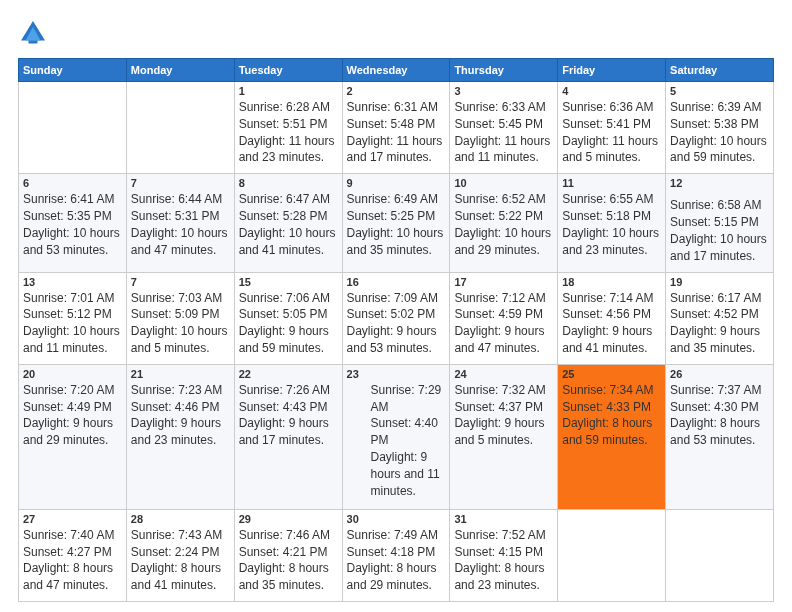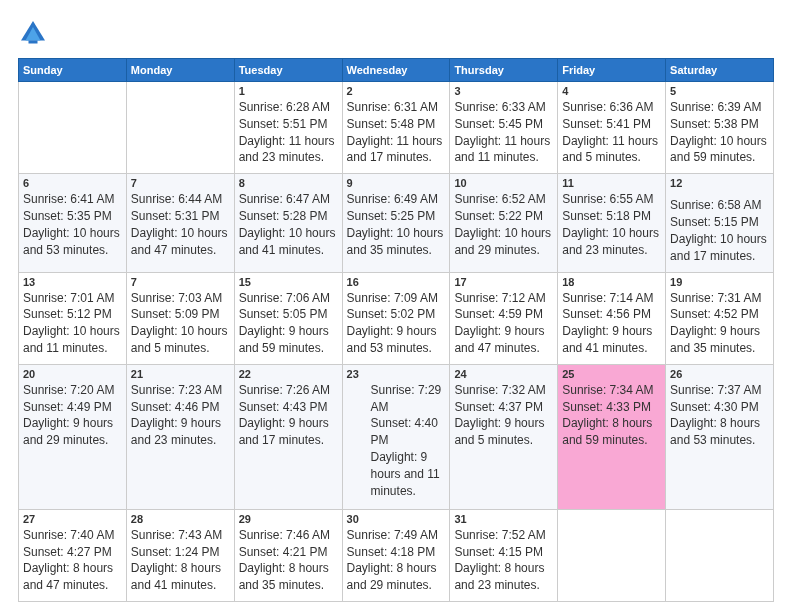--- a/index.html
+++ b/index.html
@@ -242,21 +242,21 @@
 Daylight: 9 hours and 47 minutes.</div>
           </td>
           <td>
             <span class="day-num">18</span>
             <div class="cell-text" style="white-space: pre-line;">Sunrise: 7:14 AM
 Sunset: 4:56 PM
 Daylight: 9 hours and 41 minutes.</div>
           </td>
           <td>
             <span class="day-num">19</span>
-            <div class="cell-text" style="white-space: pre-line;">Sunrise: 7:31 AM
+            <div class="cell-text" style="white-space: pre-line;">Sunrise: 6:17 AM
 Sunset: 4:52 PM
 Daylight: 9 hours and 35 minutes.</div>
           </td>
         </tr>
         <tr>
           <td style="background: rgb(245, 247, 251);">
             <span class="day-num">20</span>
             <div class="cell-text" style="white-space: pre-line;">Sunrise: 7:20 AM
 Sunset: 4:49 PM
 Daylight: 9 hours and 29 minutes.</div>
@@ -278,21 +278,21 @@
             <div class="cell-text" style="white-space: pre-line; margin-left: 24px;">Sunrise: 7:29 AM
 Sunset: 4:40 PM
 Daylight: 9 hours and 11 minutes.</div>
           </td>
           <td style="background: rgb(245, 247, 251);">
             <span class="day-num">24</span>
             <div class="cell-text" style="white-space: pre-line;">Sunrise: 7:32 AM
 Sunset: 4:37 PM
 Daylight: 9 hours and 5 minutes.</div>
           </td>
-          <td style="background: #f9a8d4;">
+          <td style="background: #f97316;">
             <span class="day-num">25</span>
             <div class="cell-text" style="white-space: pre-line;">Sunrise: 7:34 AM
 Sunset: 4:33 PM
 Daylight: 8 hours and 59 minutes.</div>
           </td>
           <td style="background: rgb(245, 247, 251);">
             <span class="day-num">26</span>
             <div class="cell-text" style="white-space: pre-line;">Sunrise: 7:37 AM
 Sunset: 4:30 PM
 Daylight: 8 hours and 53 minutes.</div>
@@ -301,21 +301,21 @@
         <tr>
           <td>
             <span class="day-num">27</span>
             <div class="cell-text" style="white-space: pre-line;">Sunrise: 7:40 AM
 Sunset: 4:27 PM
 Daylight: 8 hours and 47 minutes.</div>
           </td>
           <td>
             <span class="day-num">28</span>
             <div class="cell-text" style="white-space: pre-line;">Sunrise: 7:43 AM
-Sunset: 1:24 PM
+Sunset: 2:24 PM
 Daylight: 8 hours and 41 minutes.</div>
           </td>
           <td>
             <span class="day-num">29</span>
             <div class="cell-text" style="white-space: pre-line;">Sunrise: 7:46 AM
 Sunset: 4:21 PM
 Daylight: 8 hours and 35 minutes.</div>
           </td>
           <td>
             <span class="day-num">30</span>

